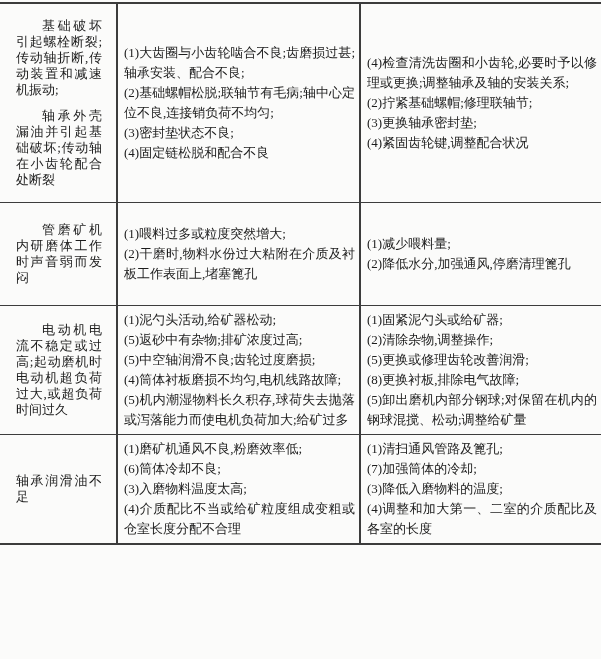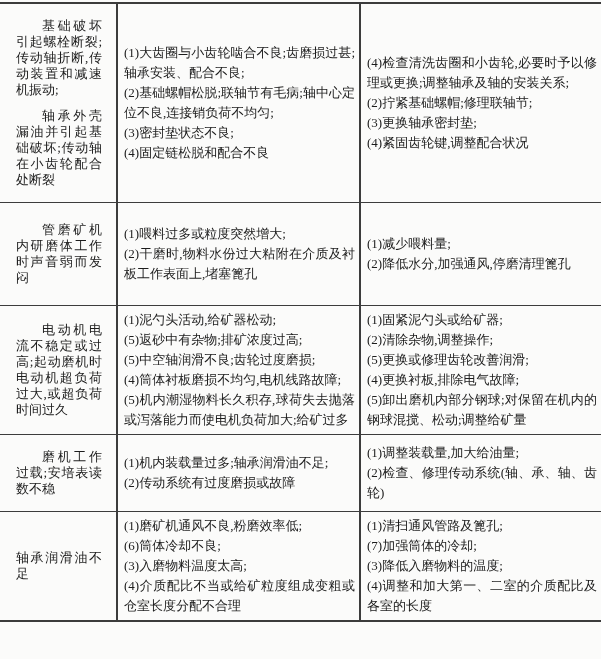--- a/index.html
+++ b/index.html
@@ -101,38 +101,25 @@
         <div class="ln">(1)泥勺头活动,给矿器松动;</div>
         <div class="ln">(5)返砂中有杂物;排矿浓度过高;</div>
         <div class="ln">(5)中空轴润滑不良;齿轮过度磨损;</div>
         <div class="ln">(4)筒体衬板磨损不均匀,电机线路故障;</div>
         <div class="ln">(5)机内潮湿物料长久积存,球荷失去抛落或泻落能力而使电机负荷加大;给矿过多</div>
       </td>
       <td class="c3">
         <div class="ln">(1)固紧泥勺头或给矿器;</div>
         <div class="ln">(2)清除杂物,调整操作;</div>
         <div class="ln">(5)更换或修理齿轮改善润滑;</div>
-        <div class="ln">(4)更换衬板,排除电气故障;</div>
+        <div class="ln">(8)更换衬板,排除电气故障;</div>
         <div class="ln">(5)卸出磨机内部分钢球;对保留在机内的钢球混搅、松动;调整给矿量</div>
       </td>
     </tr>
 
-    <tr class="r4">
-      <td class="c1 sym">
-        <p>磨机工作过载;安培表读数不稳</p>
-      </td>
-      <td class="c2">
-        <div class="ln">(1)机内装载量过多;轴承润滑油不足;</div>
-        <div class="ln">(2)传动系统有过度磨损或故障</div>
-      </td>
-      <td class="c3">
-        <div class="ln">(1)调整装载量,加大给油量;</div>
-        <div class="ln">(2)检查、修理传动系统(轴、承、轴、齿轮)</div>
-      </td>
-    </tr>
 
 
     <tr class="r6">
       <td class="c1 sym">
         <p class="noind">轴承润滑油不足</p>
       </td>
       <td class="c2">
         <div class="ln">(1)磨矿机通风不良,粉磨效率低;</div>
         <div class="ln">(6)筒体冷却不良;</div>
         <div class="ln">(3)入磨物料温度太高;</div>

